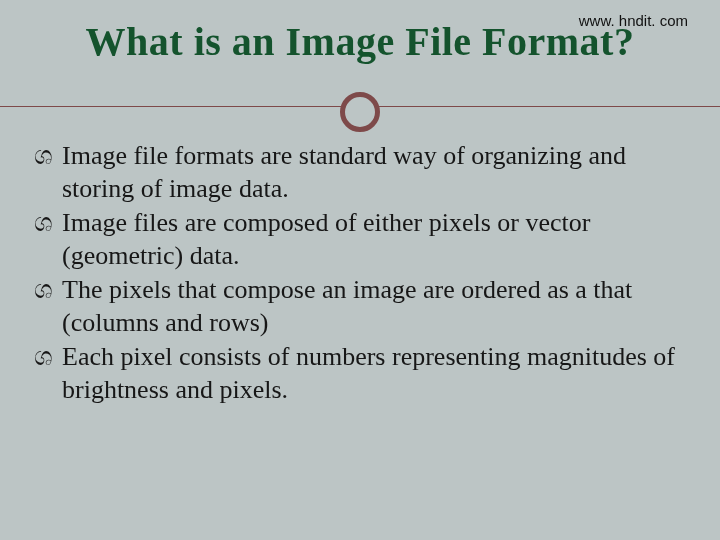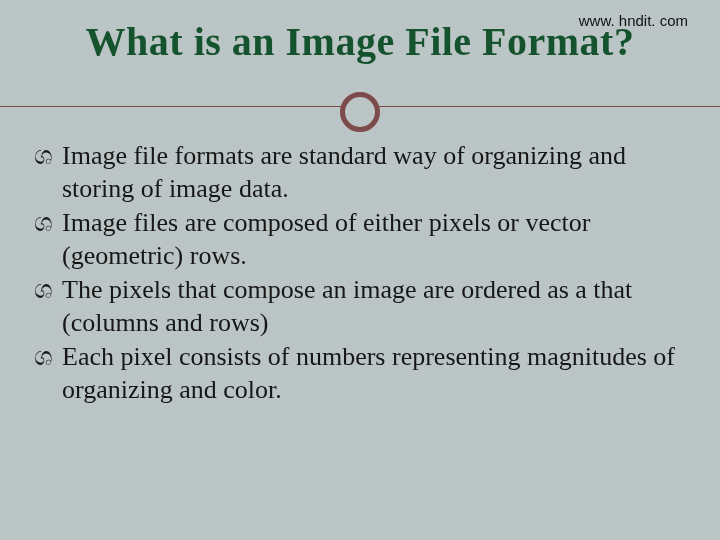--- a/index.html
+++ b/index.html
@@ -105,25 +105,25 @@
     <div class="ring"></div>
   </div>
 
   <div class="body">
     <div class="item">
       <div class="bullet">ශ</div>
       <div class="text">Image file formats are standard way of organizing and storing of image data.</div>
     </div>
     <div class="item">
       <div class="bullet">ශ</div>
-      <div class="text">Image files are composed of either pixels or vector (geometric) rows.</div>
+      <div class="text">Image files are composed of either pixels or vector (geometric) data.</div>
     </div>
     <div class="item">
       <div class="bullet">ශ</div>
       <div class="text">The pixels that compose an image are ordered as a that (columns and rows)</div>
     </div>
     <div class="item">
       <div class="bullet">ශ</div>
-      <div class="text">Each pixel consists of numbers representing magnitudes of organizing and color.</div>
+      <div class="text">Each pixel consists of numbers representing magnitudes of brightness and pixels.</div>
     </div>
   </div>
 
 </div>
 
 </body></html>

